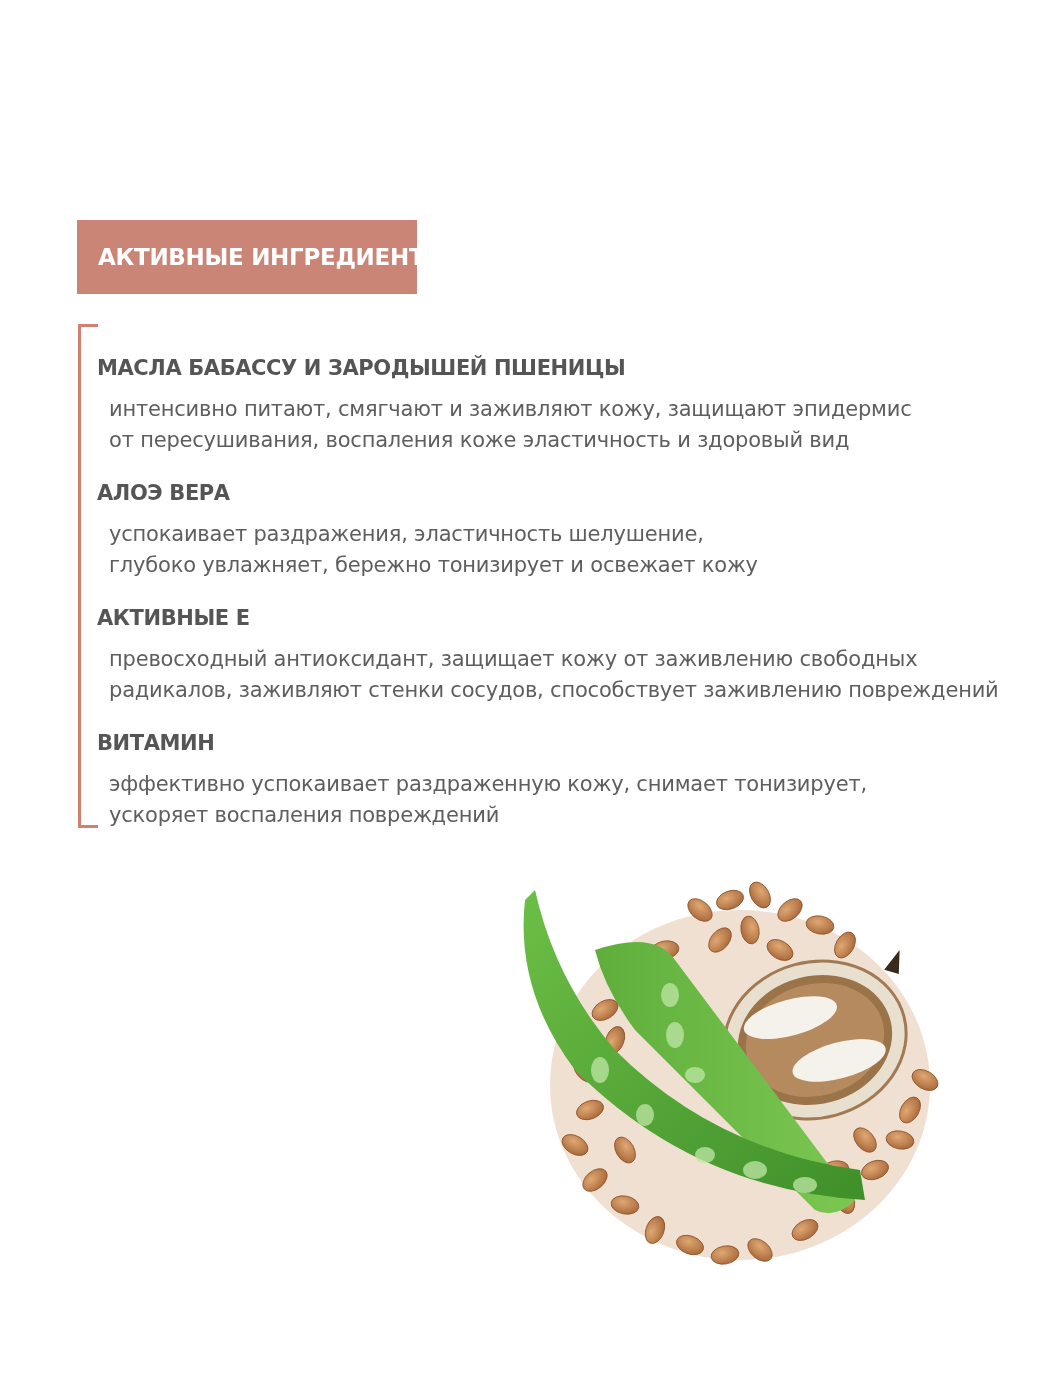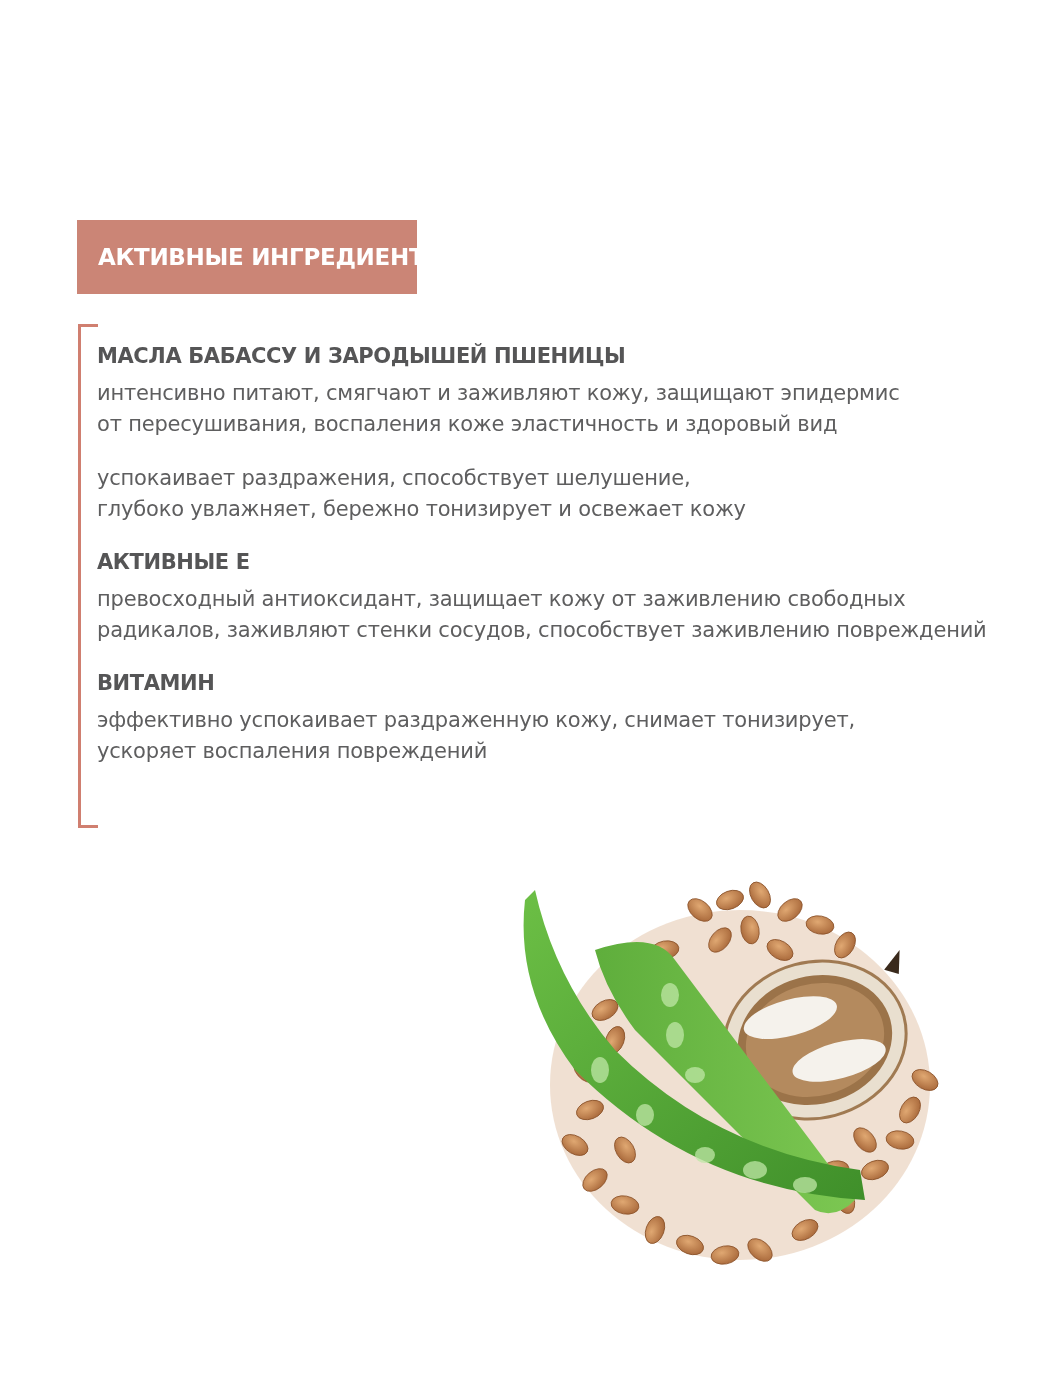--- a/index.html
+++ b/index.html
@@ -8,23 +8,23 @@
   .badge { position: absolute; left: 77px; top: 220px; width: 340px; height: 74px;
            background: #cb8576; display: flex; align-items: center; box-sizing: border-box;
            padding-left: 21px; }
   .badge span { color: #ffffff; font-weight: bold; font-size: 23px; letter-spacing: -0.3px;
                 font-family: "DejaVu Sans", sans-serif; white-space: nowrap; }
   .bracket { position: absolute; left: 78px; top: 324px; width: 20px; height: 504px;
              border-left: 3px solid #d07f70; border-top: 3px solid #d07f70; border-bottom: 3px solid #d07f70;
              box-sizing: border-box; }
   .list { position: absolute; left: 97px; top: 342px; width: 940px; }
   .item { margin-bottom: 23px; }
-  .item h3 { margin: 0 0 8px 0; font-size: 21px; font-weight: bold; color: #555556;
+  .item h3 { margin: 12px 0 8px 0; font-size: 21px; font-weight: bold; color: #555556;
              letter-spacing: -0.4px; line-height: 28px; white-space: nowrap; }
-  .item p { margin: 0; font-size: 21px; color: #5e5e5f; line-height: 31px; letter-spacing: -0.2px; }
+  .item p { margin: 12px; font-size: 21px; color: #5e5e5f; line-height: 31px; letter-spacing: -0.2px; }
   .item p span { display: block; white-space: nowrap; }
   .illustration { position: absolute; left: 515px; top: 870px; width: 440px; height: 400px; }
 </style>
 </head>
 <body>
 
 <div class="badge">
   <span>АКТИВНЫЕ ИНГРЕДИЕНТЫ</span>
 </div>
 
@@ -32,22 +32,23 @@
 
 <div class="list">
   <div class="item">
     <h3>МАСЛА БАБАССУ И ЗАРОДЫШЕЙ ПШЕНИЦЫ</h3>
     <p>
       <span>интенсивно питают, смягчают и заживляют кожу, защищают эпидермис</span>
       <span>от пересушивания, воспаления коже эластичность и здоровый вид</span>
     </p>
   </div>
   <div class="item">
+    <h3>АЛОЭ ВЕРА</h3>
     <p>
-      <span>успокаивает раздражения, способствует шелушение,</span>
+      <span>успокаивает раздражения, эластичность шелушение,</span>
       <span>глубоко увлажняет, бережно тонизирует и освежает кожу</span>
     </p>
   </div>
   <div class="item">
     <h3>АКТИВНЫЕ Е</h3>
     <p>
       <span>превосходный антиоксидант, защищает кожу от заживлению свободных</span>
       <span>радикалов, заживляют стенки сосудов, способствует заживлению повреждений</span>
     </p>
   </div>

